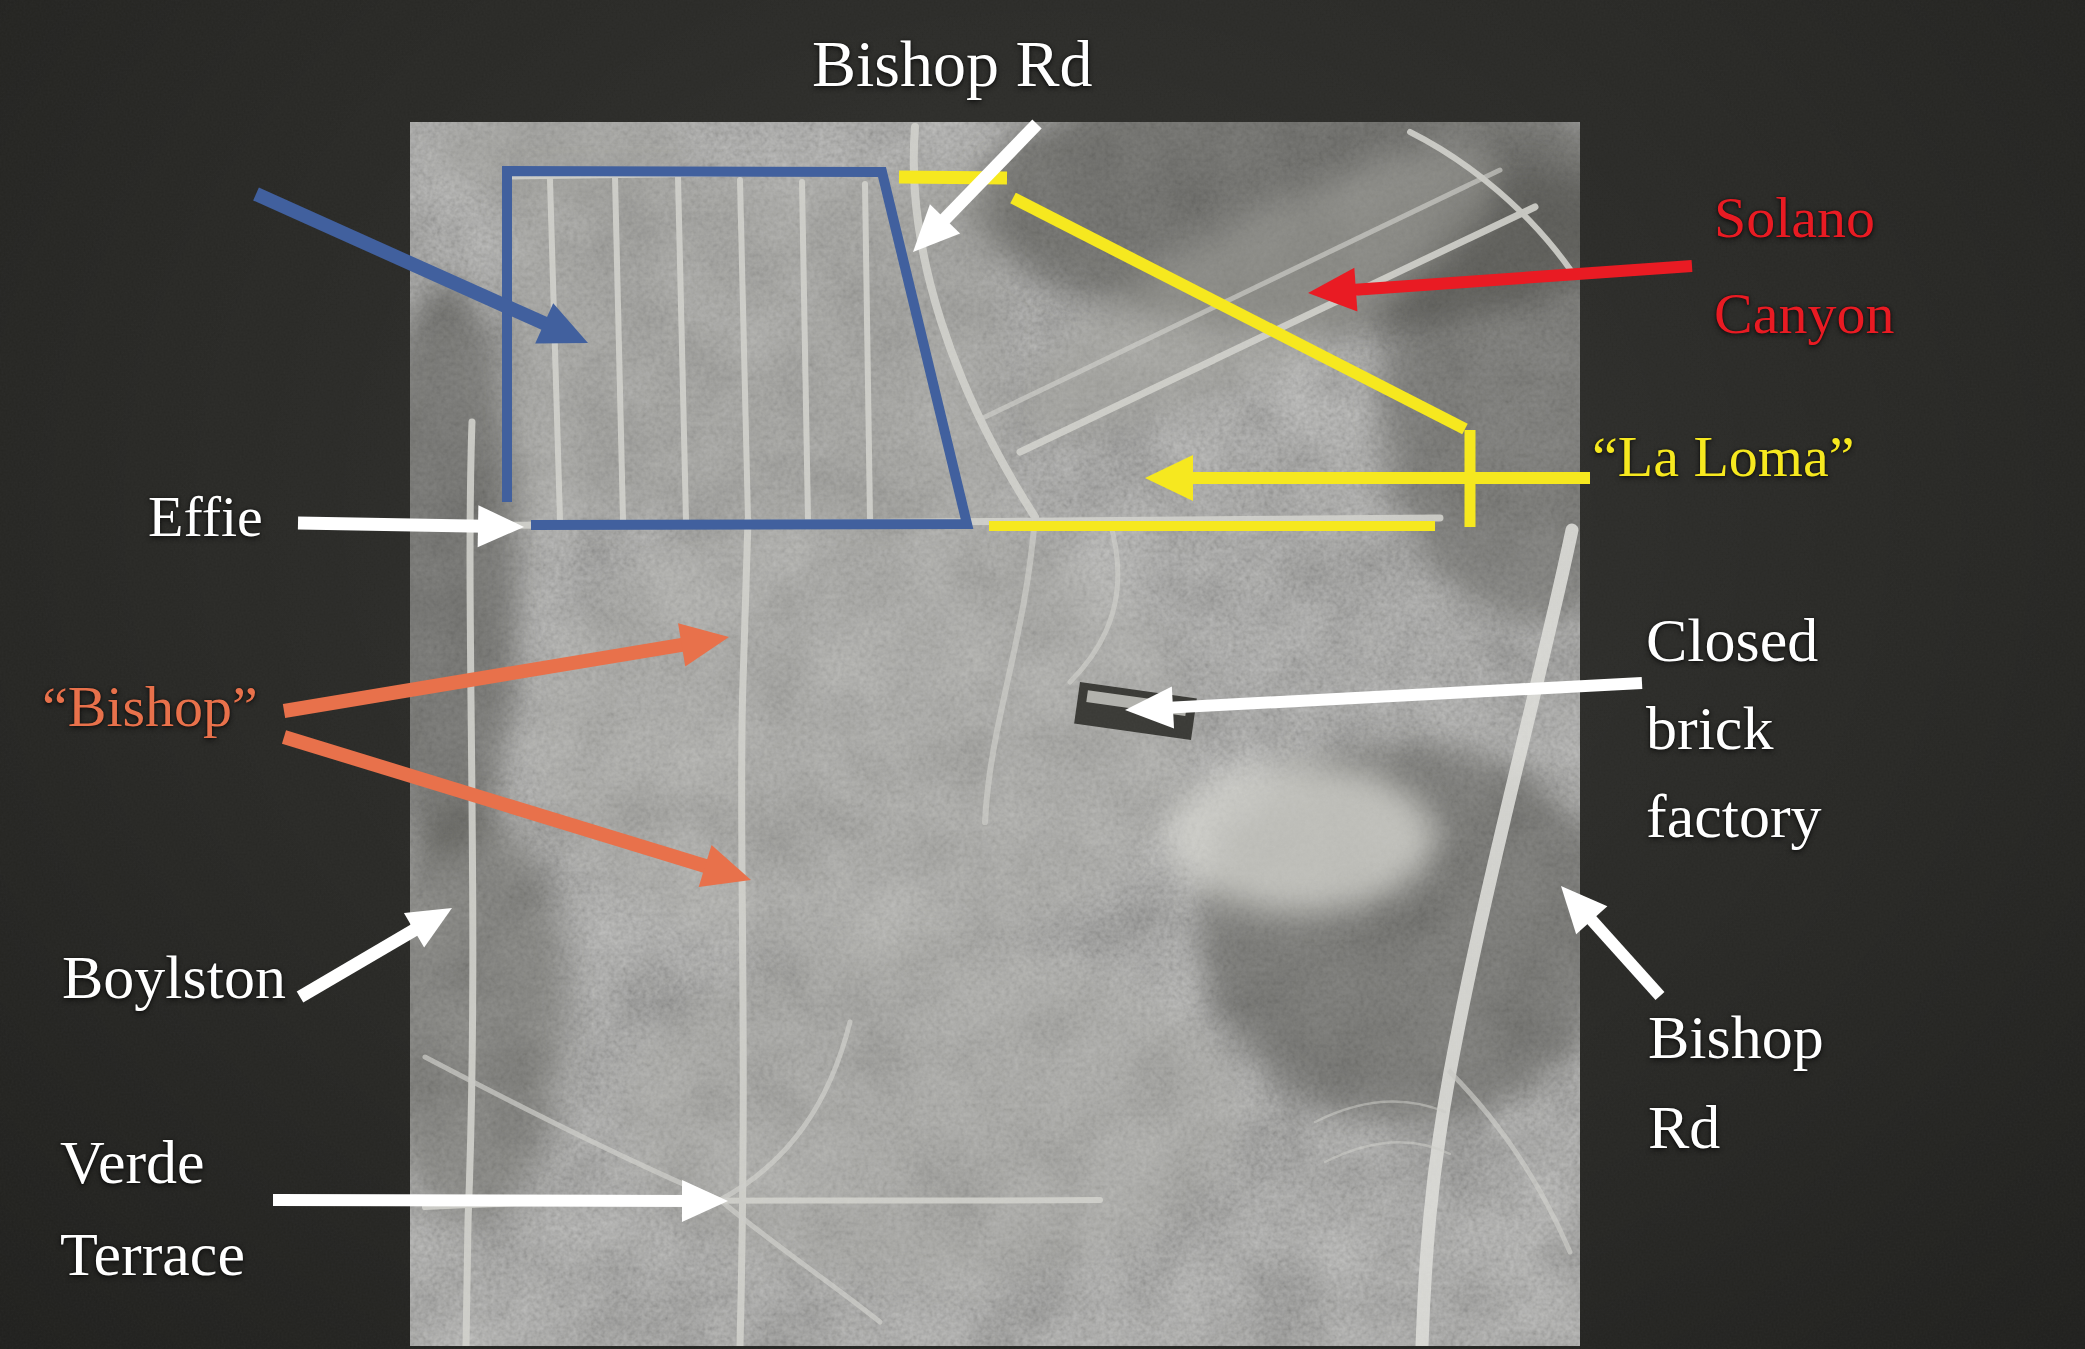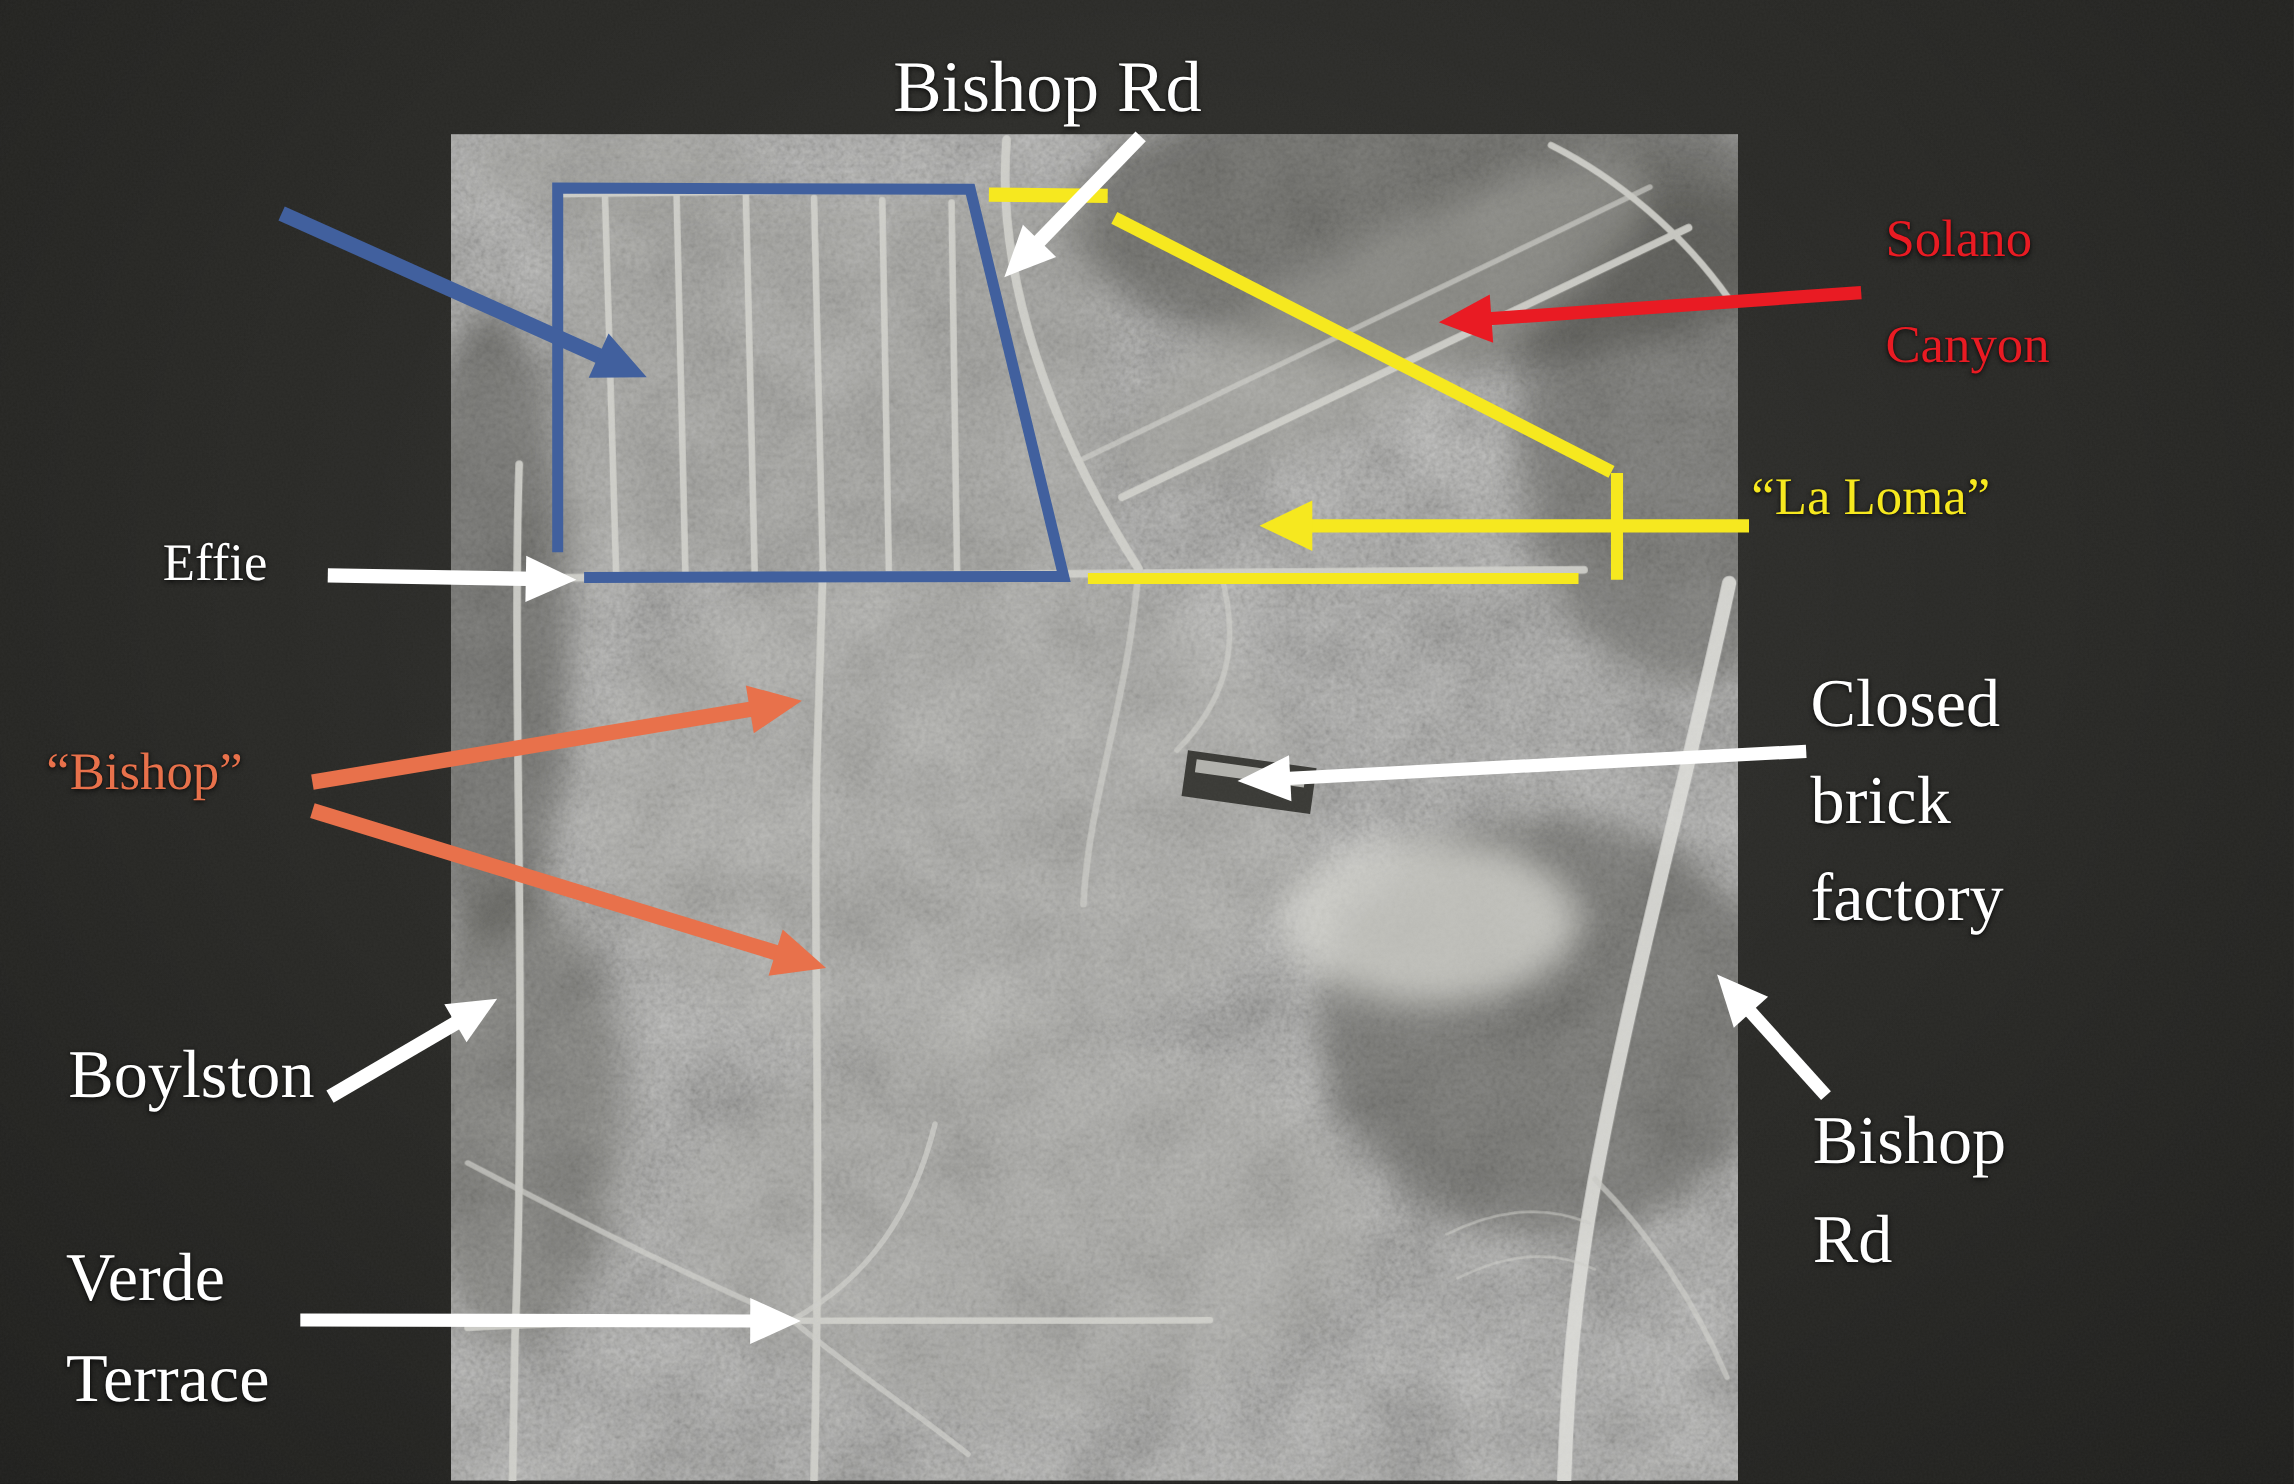--- a/index.html
+++ b/index.html
@@ -10,21 +10,21 @@
     background-image:radial-gradient(ellipse at 50% 38%, rgba(255,255,255,0.05) 0%, rgba(0,0,0,0.0) 55%, rgba(0,0,0,0.22) 100%);
     overflow:hidden;
     font-family:"Liberation Serif","DejaVu Serif",serif;
   }
   .bg-noise{position:absolute;left:0;top:0;width:100%;height:100%;opacity:.16;pointer-events:none;}
   .photo{position:absolute;left:410px;top:122px;width:1170px;height:1224px;}
   .annot{position:absolute;left:0;top:0;width:2085px;height:1349px;pointer-events:none;}
   .label{position:absolute;white-space:nowrap;line-height:1.08;
          text-shadow:0 2px 5px rgba(0,0,0,0.65), 0 0 2px rgba(0,0,0,0.5);}
   .label.white{color:#fff;}
-  .fs66{font-size:66px;margin-top:16px;} .fs64{font-size:48px;} .fs62{font-size:62px;}
+  .fs66{font-size:66px;} .fs64{font-size:58px;} .fs62{font-size:62px;}
   .lh88 div{line-height:88px;} .lh90 div{line-height:90px;} .lh92 div{line-height:92px;} .lh96 div{line-height:96px;}
 </style>
 </head>
 <body>
 
 <div class="slide">
 
   <svg class="photo" viewBox="0 0 1170 1224" preserveAspectRatio="none" xmlns="http://www.w3.org/2000/svg">
     <defs>
       <filter id="grainCoarse" x="0" y="0" width="100%" height="100%">

